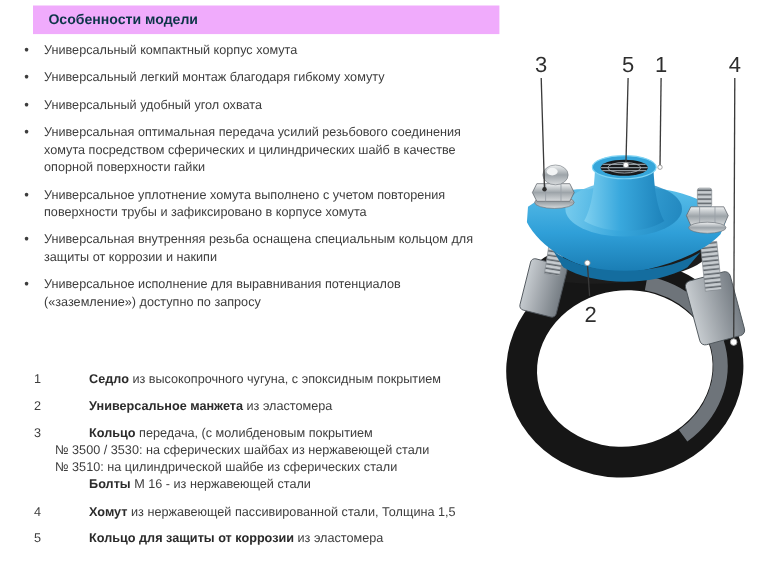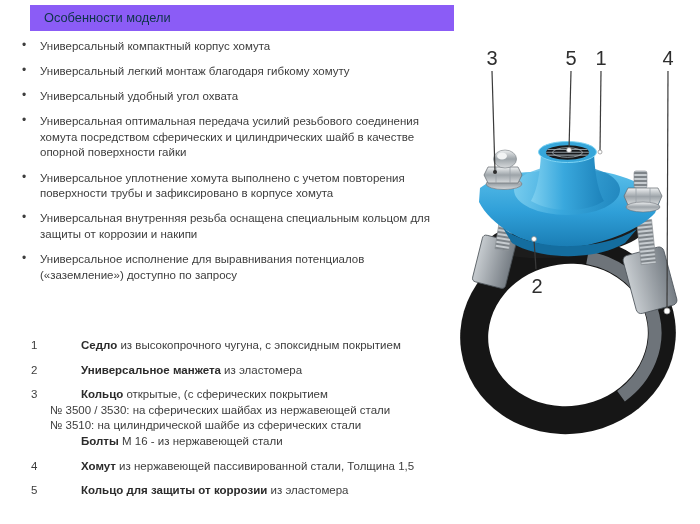--- a/index.html
+++ b/index.html
@@ -2,22 +2,22 @@
 <html><head>
 <meta charset="utf-8">
 <style>
   * { margin:0; padding:0; box-sizing:border-box; }
   html,body { background:#fff; }
   .page {
     position:relative; width:700px; height:524px; background:#ffffff;
     font-family:"Liberation Sans", sans-serif; color:#3d3d3d; overflow:hidden;
   }
   .hdr-bar {
-    position:absolute; left:30px; height:26px; background:#8b5cf6;
-    color:#0d3448; font-weight:normal; font-size:12.8px; line-height:26px;
+    position:absolute; left:30px; height:26px; background:#f0abfc;
+    color:#0d3448; font-weight:bold; font-size:12.8px; line-height:26px;
     padding-left:14px; white-space:nowrap; overflow:hidden;
   }
   #bar-features { top:5px;  width:424px; }
   #bar-materials{ top:294px; width:413px; }
 
   .features-list {
     position:absolute; left:18px; top:39px; width:436px; list-style:none;
   }
   .features-list li {
     position:relative; padding-left:22px; margin-bottom:9.5px;
@@ -73,21 +73,21 @@
       <li>
         <span class="num">1</span>
         <div><b>Седло</b><span> из высокопрочного чугуна, с эпоксидным покрытием</span></div>
       </li>
       <li>
         <span class="num">2</span>
         <div><b>Универсальное манжета</b><span> из эластомера</span></div>
       </li>
       <li>
         <span class="num">3</span>
-        <div><b>Кольцо</b><span> открытые, (с сферических покрытием</span></div>
+        <div><b>Кольцо</b><span> передача, (с молибденовым покрытием</span></div>
         <div><span>№ 3500 / 3530: на сферических шайбах из нержавеющей стали</span></div>
         <div><span>№ 3510: на цилиндрической шайбе из сферических стали</span></div>
         <div><b>Болты</b><span> М 16 - из нержавеющей стали</span></div>
       </li>
       <li>
         <span class="num">4</span>
         <div><b>Хомут</b><span> из нержавеющей пассивированной стали, Толщина 1,5</span></div>
       </li>
       <li>
         <span class="num">5</span>

